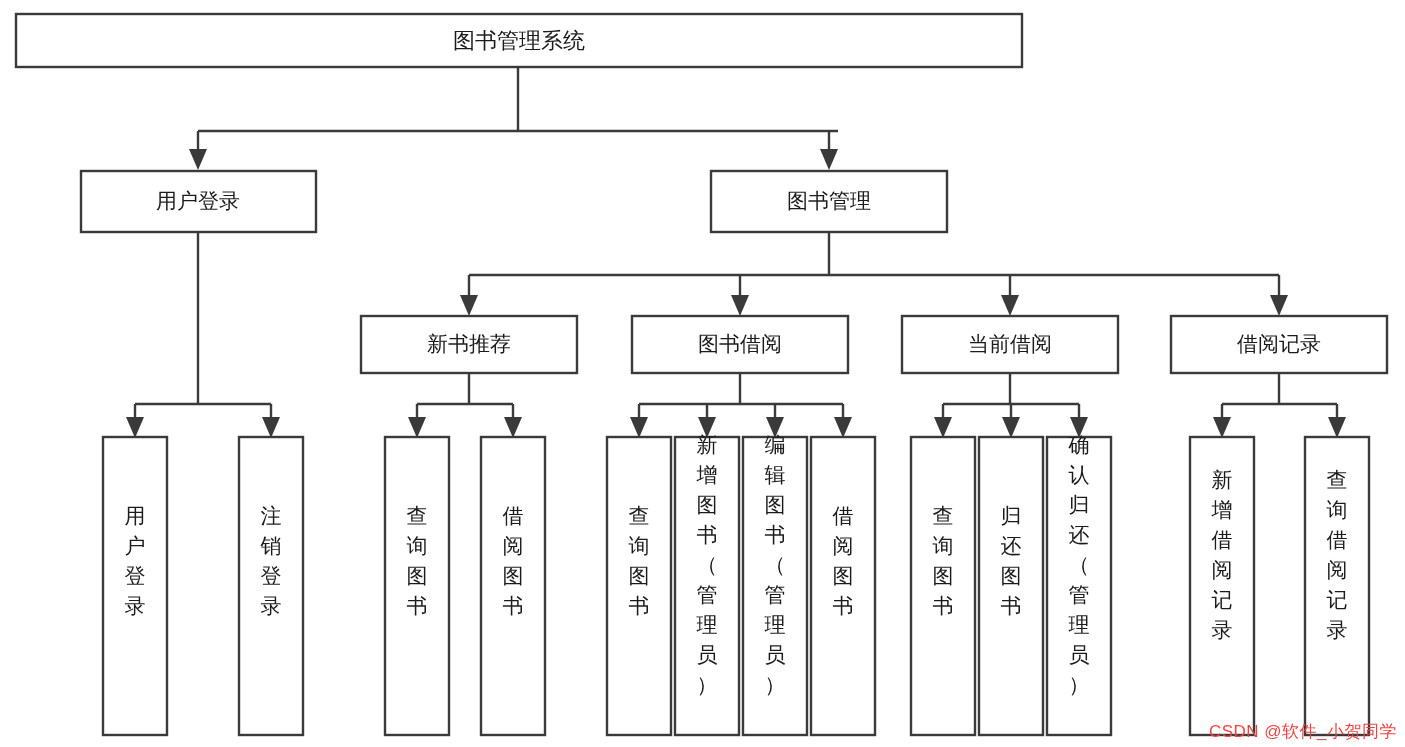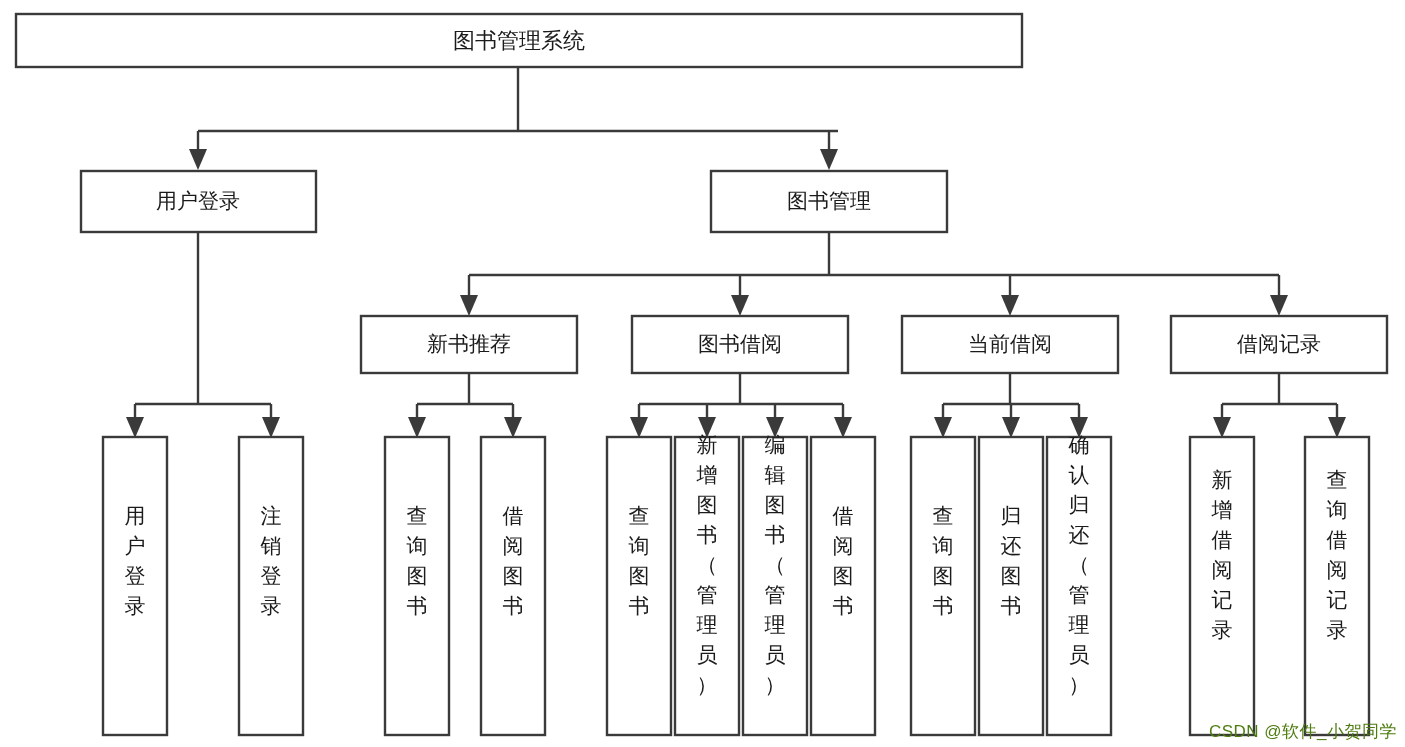--- a/index.html
+++ b/index.html
@@ -56,21 +56,21 @@
   .arrow-head {
     fill: #3a3a3a;
     stroke: none;
   }
   .watermark {
     position: absolute;
     right: 8px;
     bottom: 4px;
     font-family: "Liberation Sans", "DejaVu Sans", sans-serif;
     font-size: 17px;
-    color: #4d7c0f;
+    color: #ef4444;
     letter-spacing: 0.5px;
     white-space: nowrap;
     user-select: none;
   }
 </style>
 </head>
 <body>
 
 <div id="diagram-root">
 

